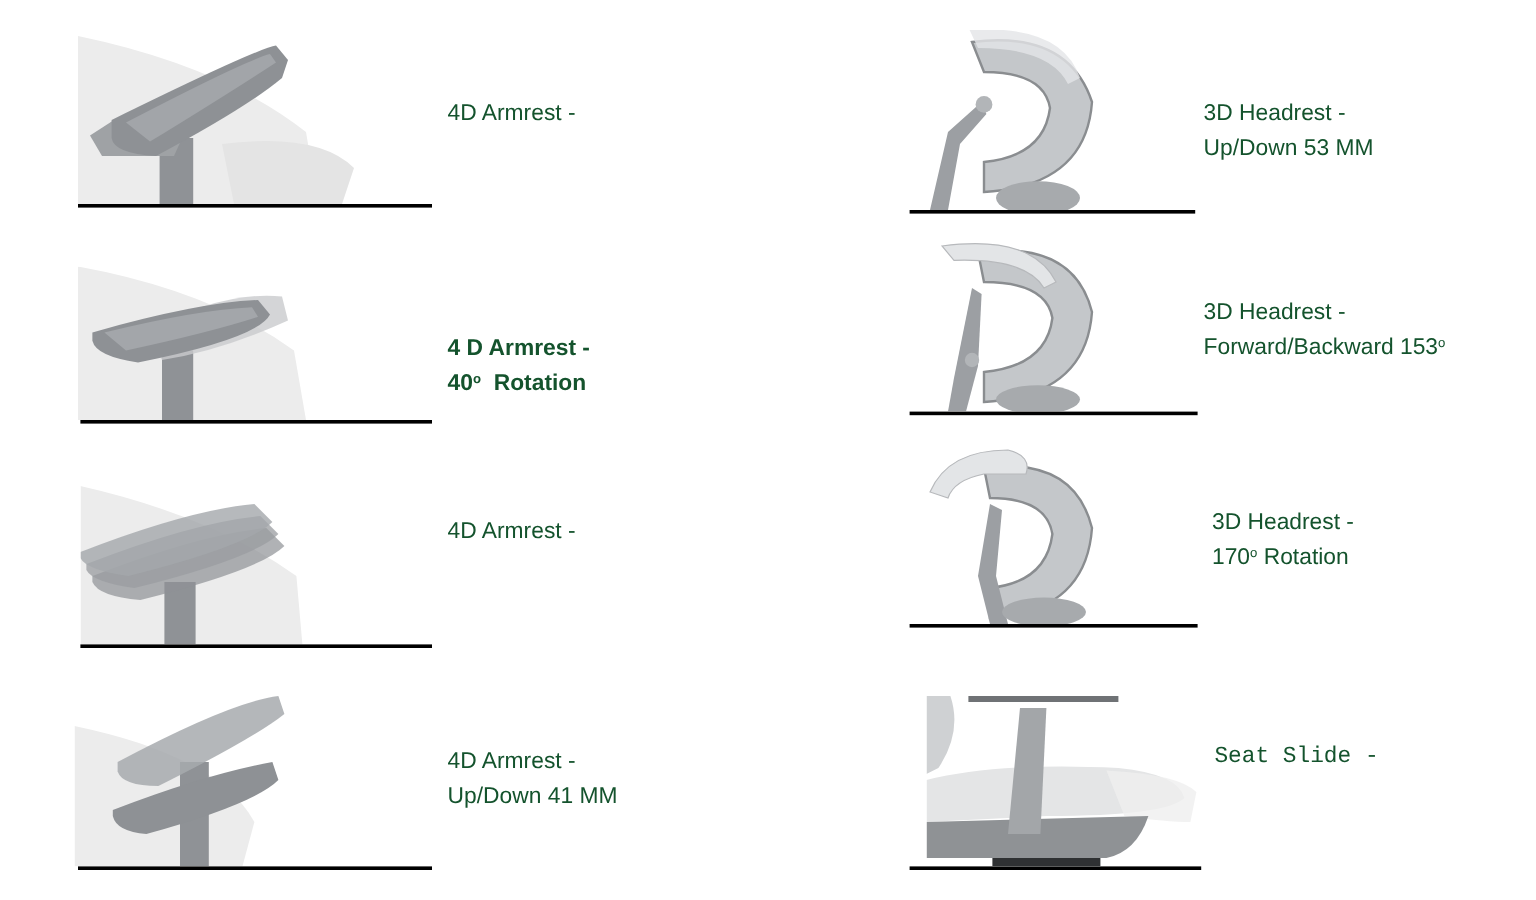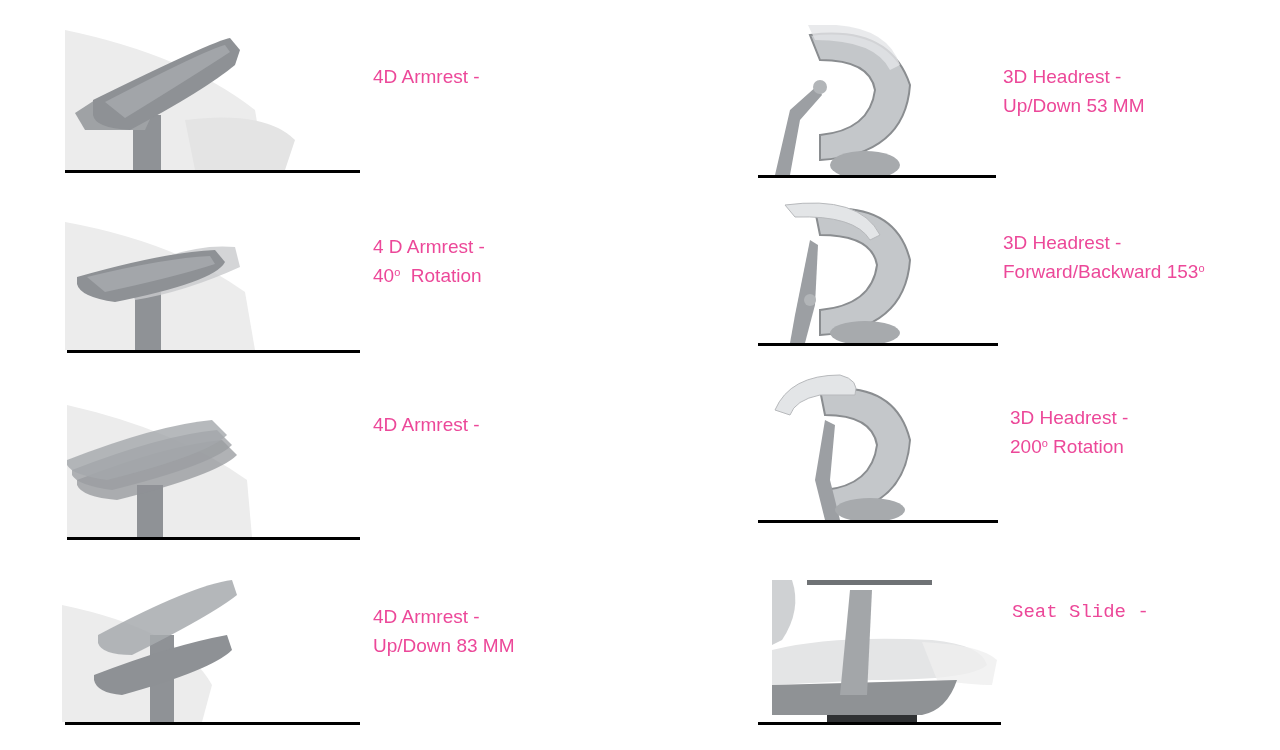--- a/index.html
+++ b/index.html
@@ -1,21 +1,21 @@
 <!DOCTYPE html>
 <html><head>
 <meta charset="utf-8">
 <style>
   html, body { margin: 0; padding: 0; background: #ffffff; }
   body { width: 1280px; height: 750px; position: relative; overflow: hidden;
          font-family: "Liberation Sans", "DejaVu Sans", sans-serif; color: #1a1a1a; }
   .feature { position: absolute; }
   .img { position: absolute; overflow: hidden; background: #ffffff; }
   .rule { position: absolute; height: 3px; background: #000000; }
-  .caption { position: absolute; font-size: 19px; line-height: 29px; white-space: nowrap; color: #ec4899; }
+  .caption { position: absolute; font-size: 19px; line-height: 29px; white-space: nowrap; color: #14532d; margin-top: 18px; }
   .caption sup { font-size: 11px; vertical-align: top; position: relative; top: -3px; }
   svg { display: block; }
 </style>
 </head>
 <body>
 
 <div class="feature">
   <div class="img" style="left:65px;top:30px;width:295px;height:140px;">
     <svg width="295" height="140">
       <path d="M0,0 Q120,25 190,80 L200,140 L0,140 Z" fill="#ececec"></path>
@@ -36,21 +36,21 @@
   <div class="img" style="left:65px;top:222px;width:295px;height:128px;">
     <svg width="295" height="128">
       <path d="M0,0 Q110,20 180,70 L190,128 L0,128 Z" fill="#ececec"></path>
       <rect x="70" y="70" width="26" height="58" fill="#8f9296"></rect>
       <path d="M55,55 Q120,20 170,25 L175,45 Q120,70 70,78 Z" fill="#c9cbcd" opacity="0.8"></path>
       <path d="M12,55 Q100,30 150,28 L160,40 Q150,60 50,80 Q15,75 12,62 Z" fill="#8e9195"></path>
       <path d="M22,55 Q100,36 145,34 L150,42 Q110,55 40,70 Z" fill="#a3a6aa"></path>
     </svg>
   </div>
   <div class="rule" style="left:67px;top:350px;width:293px;"></div>
-  <div class="caption" style="left:373px;top:232px;">
+  <div class="caption" style="left:373px;top:258px;font-weight:bold;">
     <div>4 D Armrest -</div>
     <div><span>40</span><sup>o</sup><span style="white-space:pre">  Rotation</span></div>
   </div>
 </div>
 
 <div class="feature">
   <div class="img" style="left:67px;top:405px;width:293px;height:132px;">
     <svg width="293" height="132">
       <path d="M0,0 Q110,25 180,75 L185,132 L0,132 Z" fill="#ececec"></path>
       <rect x="70" y="80" width="26" height="52" fill="#8f9296"></rect>
@@ -70,21 +70,21 @@
     <svg width="298" height="147">
       <path d="M0,30 Q120,55 150,110 L140,147 L0,147 Z" fill="#ececec"></path>
       <rect x="88" y="60" width="24" height="87" fill="#8f9296"></rect>
       <path d="M32,100 Q110,70 165,60 L170,75 Q150,95 60,120 Q35,118 32,105 Z" fill="#8e9195"></path>
       <path d="M36,60 Q130,10 170,5 L175,20 Q150,40 70,80 Q40,80 36,68 Z" fill="#a7aaae" opacity="0.85"></path>
     </svg>
   </div>
   <div class="rule" style="left:65px;top:722px;width:295px;"></div>
   <div class="caption" style="left:373px;top:602px;">
     <div>4D Armrest -</div>
-    <div>Up/Down 83 MM</div>
+    <div>Up/Down 41 MM</div>
   </div>
 </div>
 
 <div class="feature">
   <div class="img" style="left:760px;top:25px;width:235px;height:150px;">
     <svg width="235" height="150">
       <path d="M50,10 Q130,0 150,60 Q145,130 60,135 L60,110 Q110,105 115,65 Q110,35 60,35 Z" fill="#c4c7ca" stroke="#8a8d90" stroke-width="2"></path>
       <path d="M48,0 Q125,-5 140,40 L130,45 Q115,15 55,15 Z" fill="#e3e5e7" opacity="0.8"></path>
       <path d="M58,60 L30,85 L15,150 L30,150 L40,95 L62,70 Z" fill="#9c9fa3"></path>
       <circle cx="60" cy="62" r="7" fill="#b2b5b8"></circle>
@@ -120,21 +120,21 @@
     <svg width="236" height="150">
       <path d="M60,20 Q135,10 150,70 Q145,140 65,145 L65,120 Q112,115 117,75 Q112,45 65,45 Z" fill="#c4c7ca" stroke="#8a8d90" stroke-width="2"></path>
       <path d="M15,40 Q30,5 80,5 Q100,10 95,25 L60,25 Q35,30 30,45 Z" fill="#e3e5e7" stroke="#b7b9bc"></path>
       <path d="M65,50 L55,110 L65,150 L80,150 L70,110 L75,55 Z" fill="#9c9fa3"></path>
       <ellipse cx="110" cy="140" rx="35" ry="12" fill="#a7aaad"></ellipse>
     </svg>
   </div>
   <div class="rule" style="left:758px;top:520px;width:240px;"></div>
   <div class="caption" style="left:1010px;top:403px;">
     <div>3D Headrest -</div>
-    <div><span>200</span><sup>o</sup><span style="white-space:pre"> Rotation</span></div>
+    <div><span>170</span><sup>o</sup><span style="white-space:pre"> Rotation</span></div>
   </div>
 </div>
 
 <div class="feature">
   <div class="img" style="left:772px;top:580px;width:228px;height:142px;">
     <svg width="228" height="142">
       <path d="M0,0 L20,0 Q30,30 10,60 L0,65 Z" fill="#cfd1d3"></path>
       <rect x="35" y="0" width="125" height="5" fill="#6f7275"></rect>
       <path d="M0,70 Q60,55 160,60 Q210,65 215,85 Q200,100 100,100 L0,105 Z" fill="#e4e5e6"></path>
       <path d="M150,62 Q210,65 225,80 L220,105 Q200,105 165,100 Z" fill="#efefef" opacity="0.8"></path>

